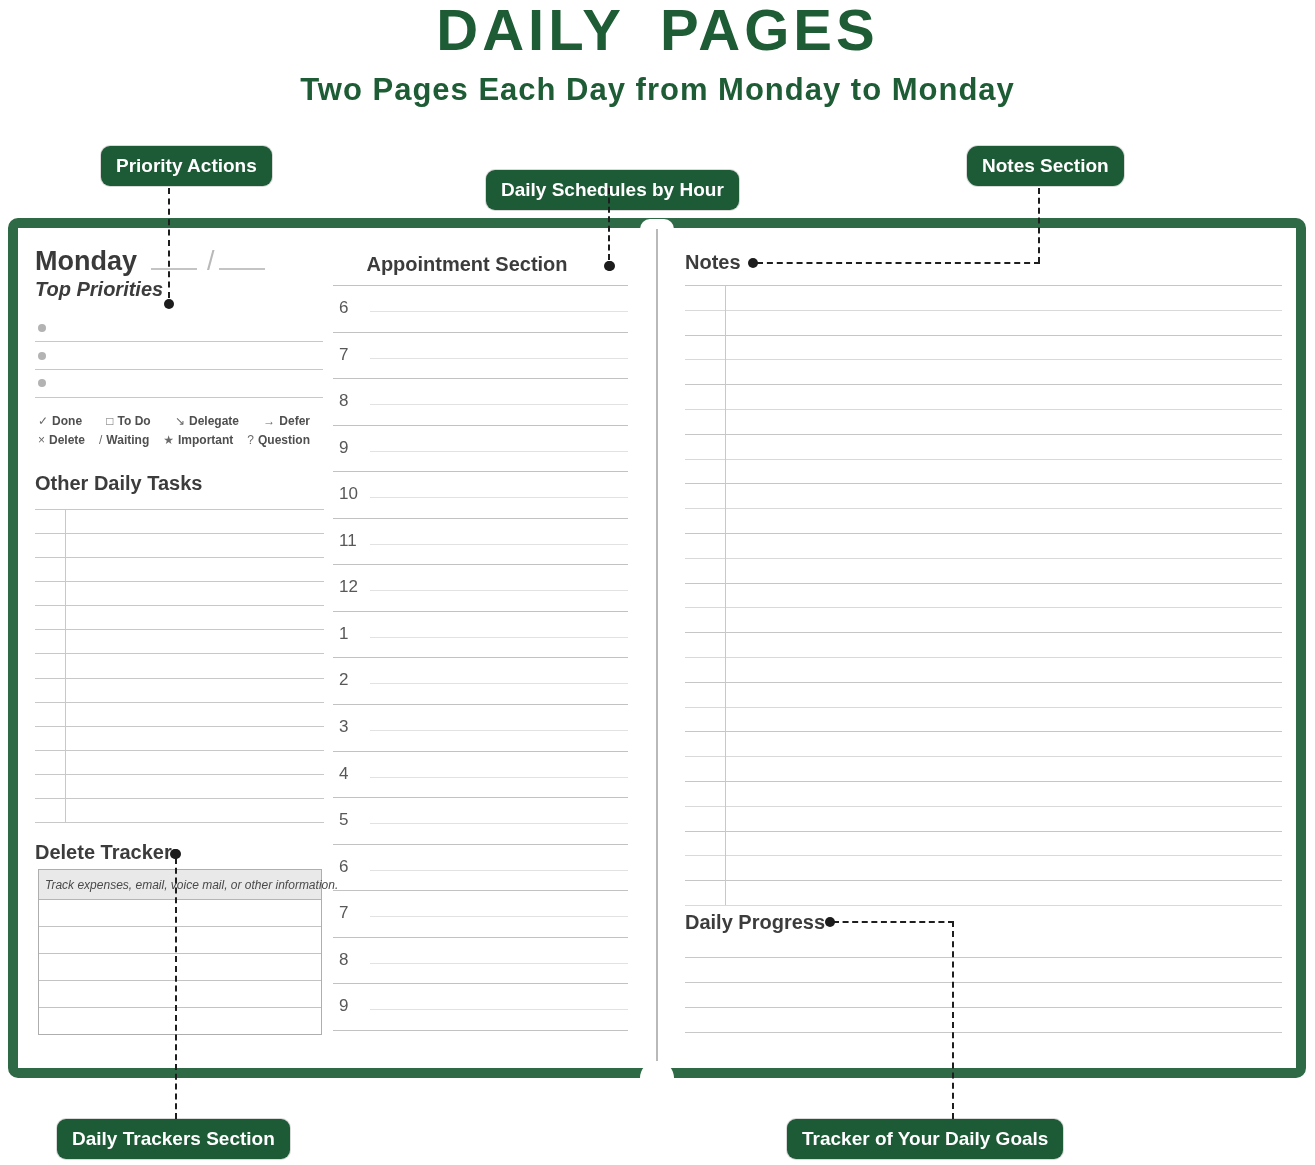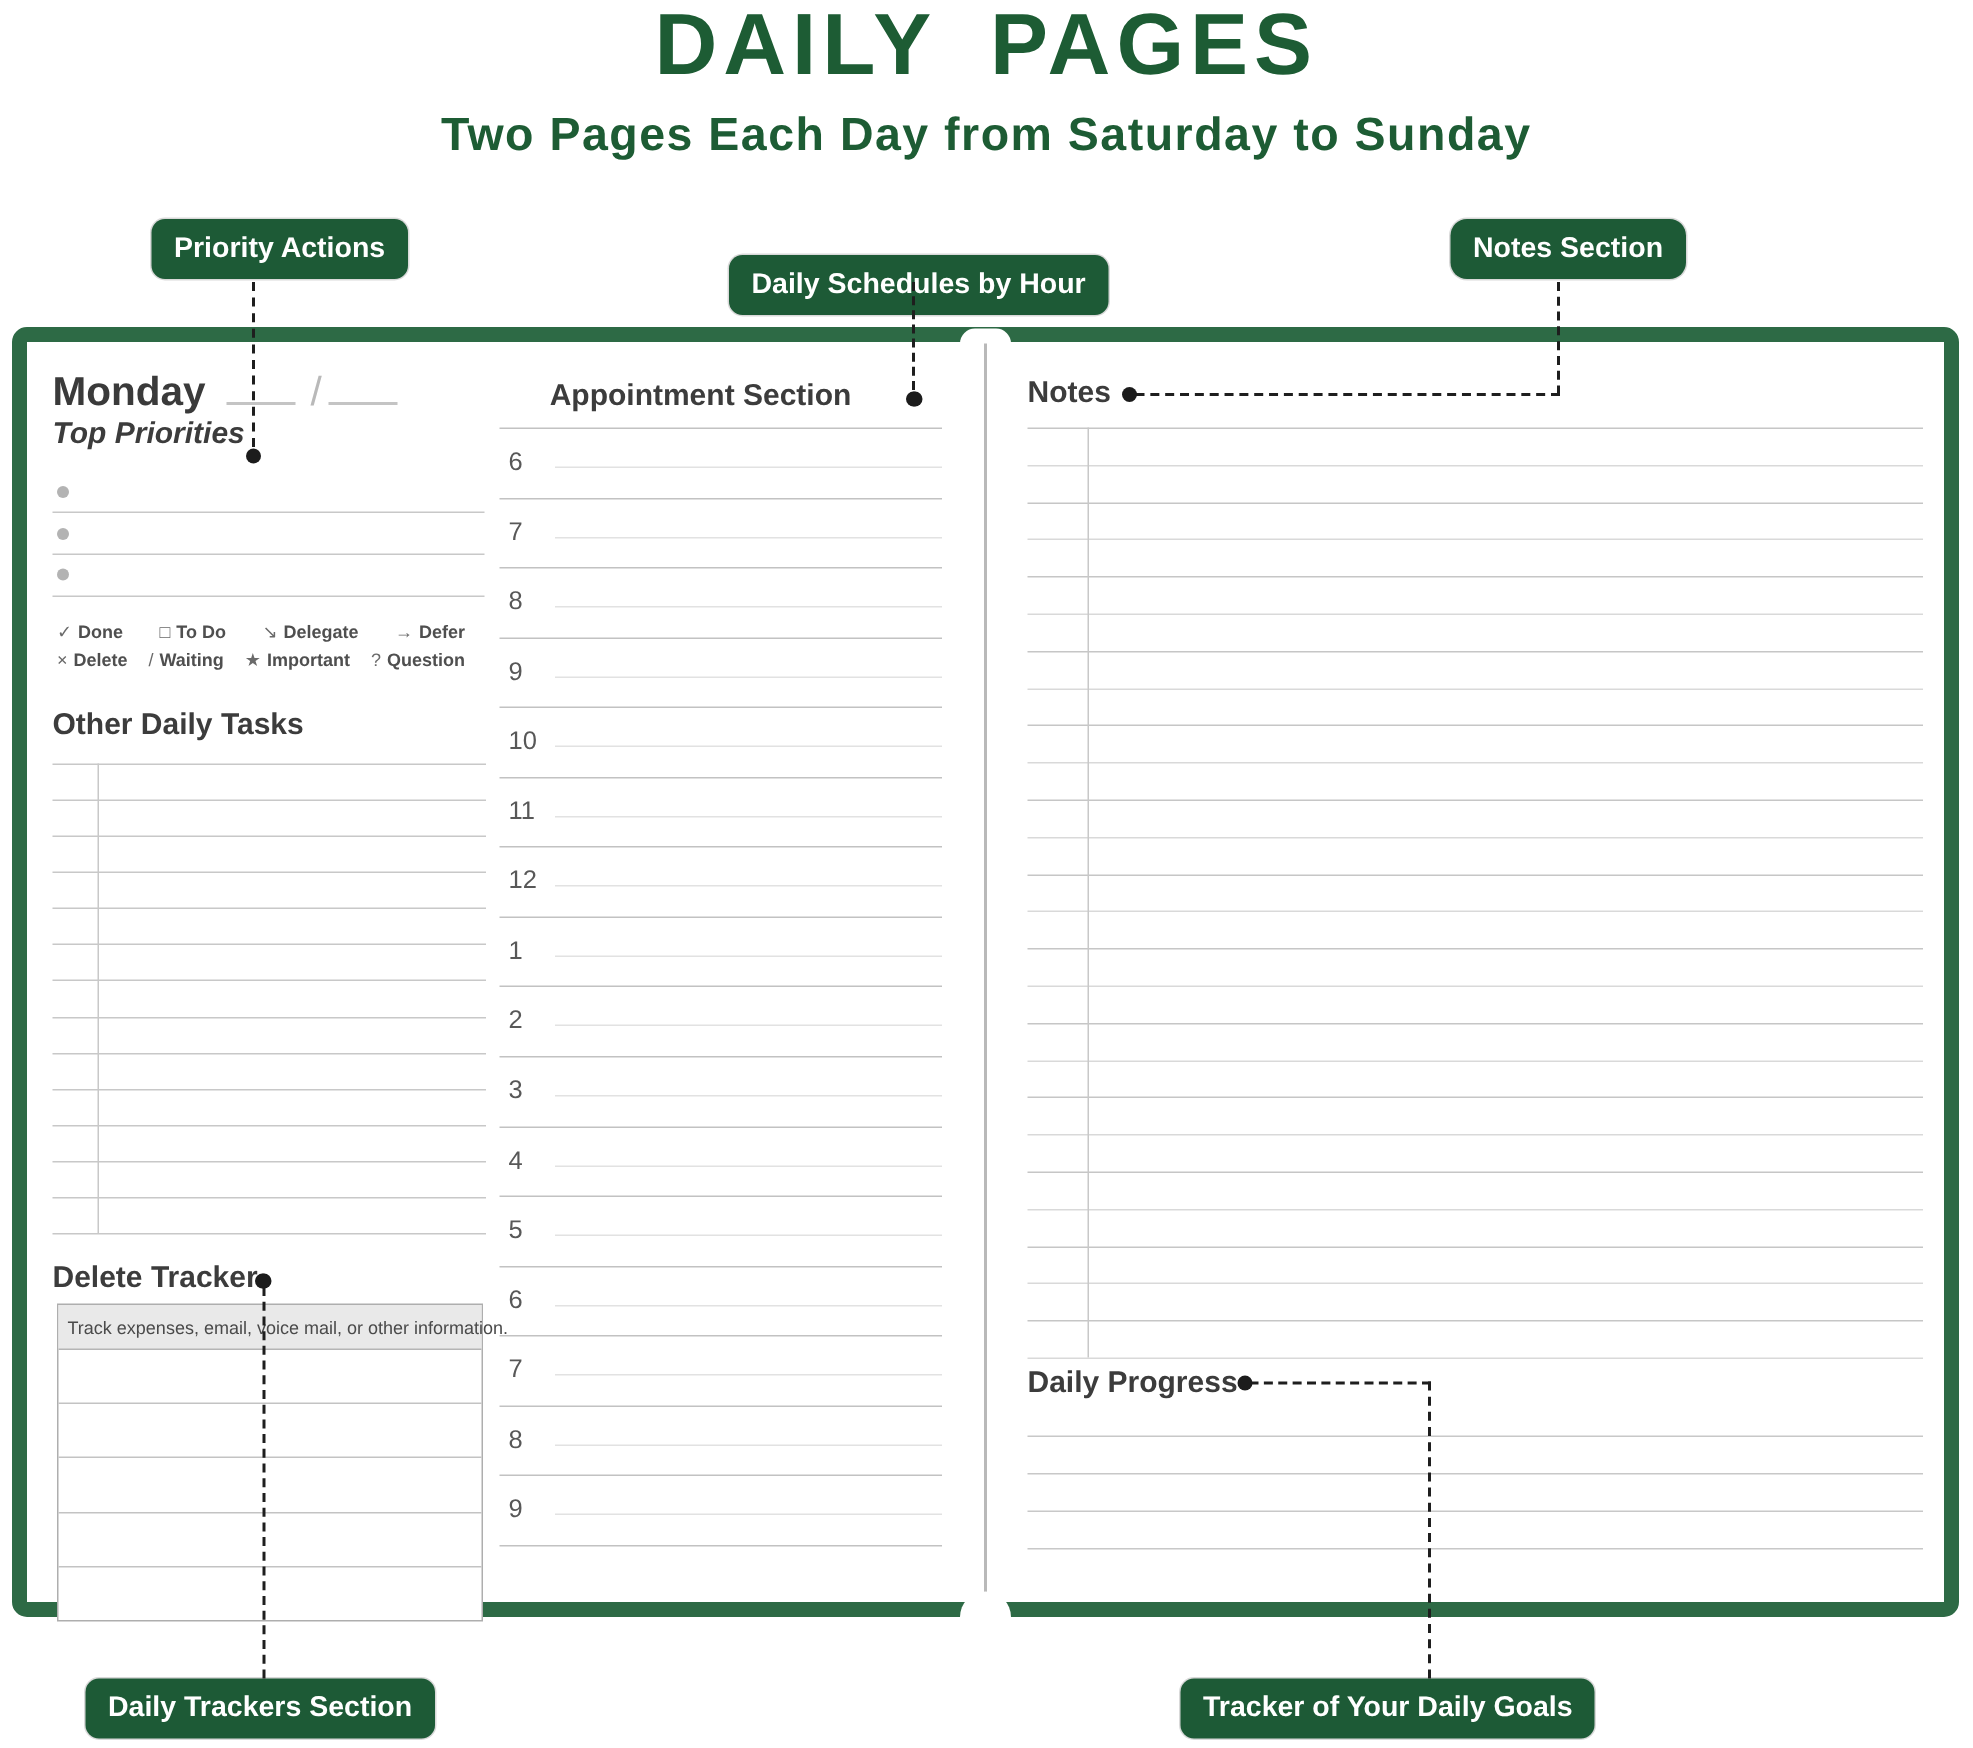--- a/index.html
+++ b/index.html
@@ -59,41 +59,41 @@
   
   .pri-bullet{position:absolute;width:8px;height:8px;border-radius:50%;background:#b3b3b3;z-index:4;}
   .hline{position:absolute;height:1px;background:var(--line);z-index:1;}
   .vline{position:absolute;width:1px;background:var(--line);z-index:1;}
   
   .legend-row{position:absolute;left:38px;width:272px;display:grid;grid-template-columns:auto auto auto auto;justify-content:space-between;z-index:4;}
   .legend-item{font-size:12px;font-weight:bold;color:#4f4f4f;white-space:nowrap;}
   .legend-item .sym{color:#6a6a6a;margin-right:4px;font-weight:normal;}
   
   .tracker{
-    position:absolute;left:38px;top:869px;width:284px;height:212px;
+    position:absolute;left:38px;top:869px;width:284px;height:166px;
     box-sizing:border-box;border:1px solid #aeaeae;background:#fff;z-index:4;
-    display:flex;flex-direction:column;
+    display:flex;flex-direction:column;font-style:italic;
   }
   .tracker-header{
     box-sizing:border-box;height:30px;background:#e9e9e9;border-bottom:1px solid #b5b5b5;
     font-size:12px;color:#4a4a4a;display:flex;align-items:center;padding:0 6px;white-space:nowrap;
   }
   .tracker-row{flex:1;border-bottom:1px solid #c3c3c3;}
   .tracker-row:last-child{border-bottom:none;}
   
   .hour-num{position:absolute;left:339px;width:28px;font-size:17px;color:#585858;z-index:4;}
   
   .notes-line-a{background:#c6c6c6;}
   .notes-line-b{background:#d9d9d9;}
 </style>
 </head>
 <body>
 
 <div class="title">DAILY PAGES</div>
-<div class="subtitle">Two Pages Each Day from Saturday to Sunday</div>
+<div class="subtitle">Two Pages Each Day from Monday to Monday</div>
 
 <div class="badge" style="left:85px;top:146px;margin-left:16px;">Priority Actions</div>
 <div class="badge" style="left:486px;top:146px;margin-top:24px;">Daily Schedules by Hour</div>
 <div class="badge" style="left:967px;top:146px;border-radius:11px;">Notes Section</div>
 <div class="badge" style="left:57px;top:1119px;">Daily Trackers Section</div>
 <div class="badge" style="left:787px;top:1119px;">Tracker of Your Daily Goals</div>
 
 <div class="vdash" style="left:168px;top:188px;height:110px;"></div>
 <div class="dot" style="left:164px;top:299px;"></div>
 

